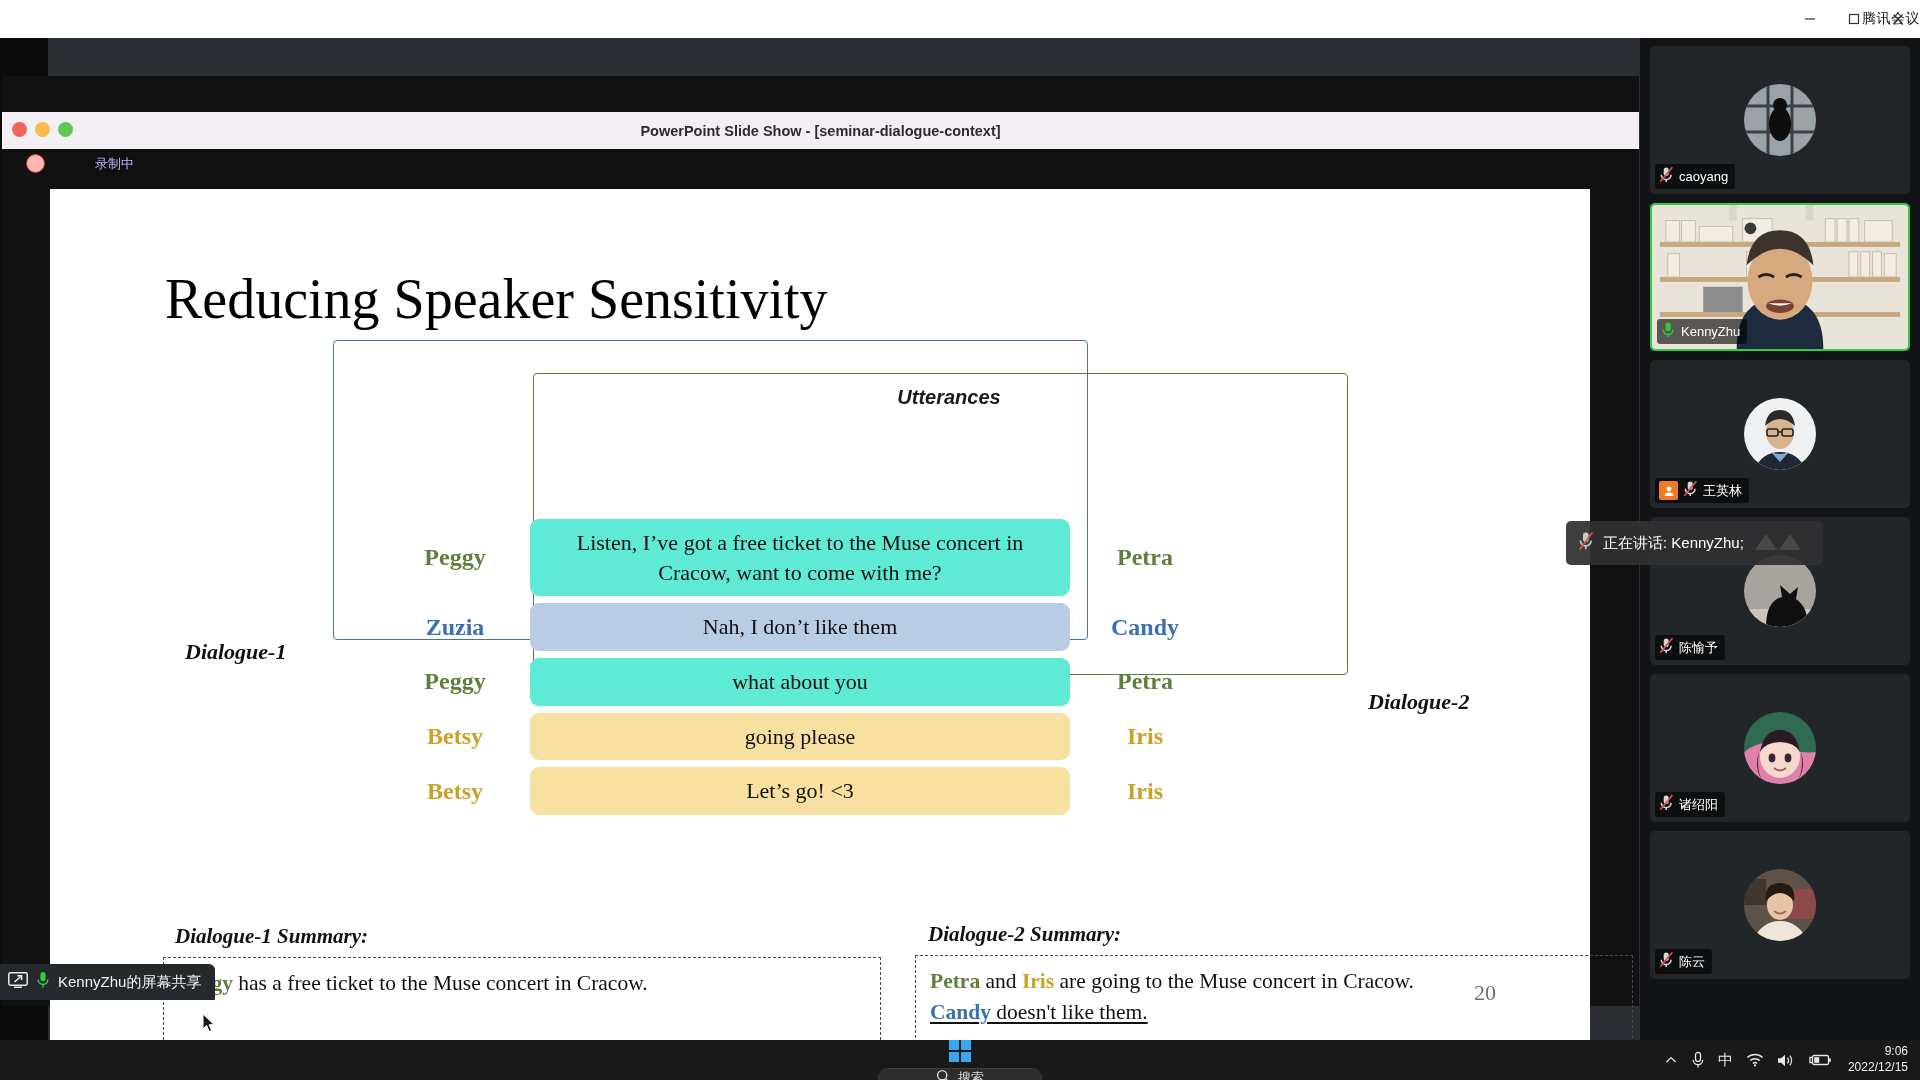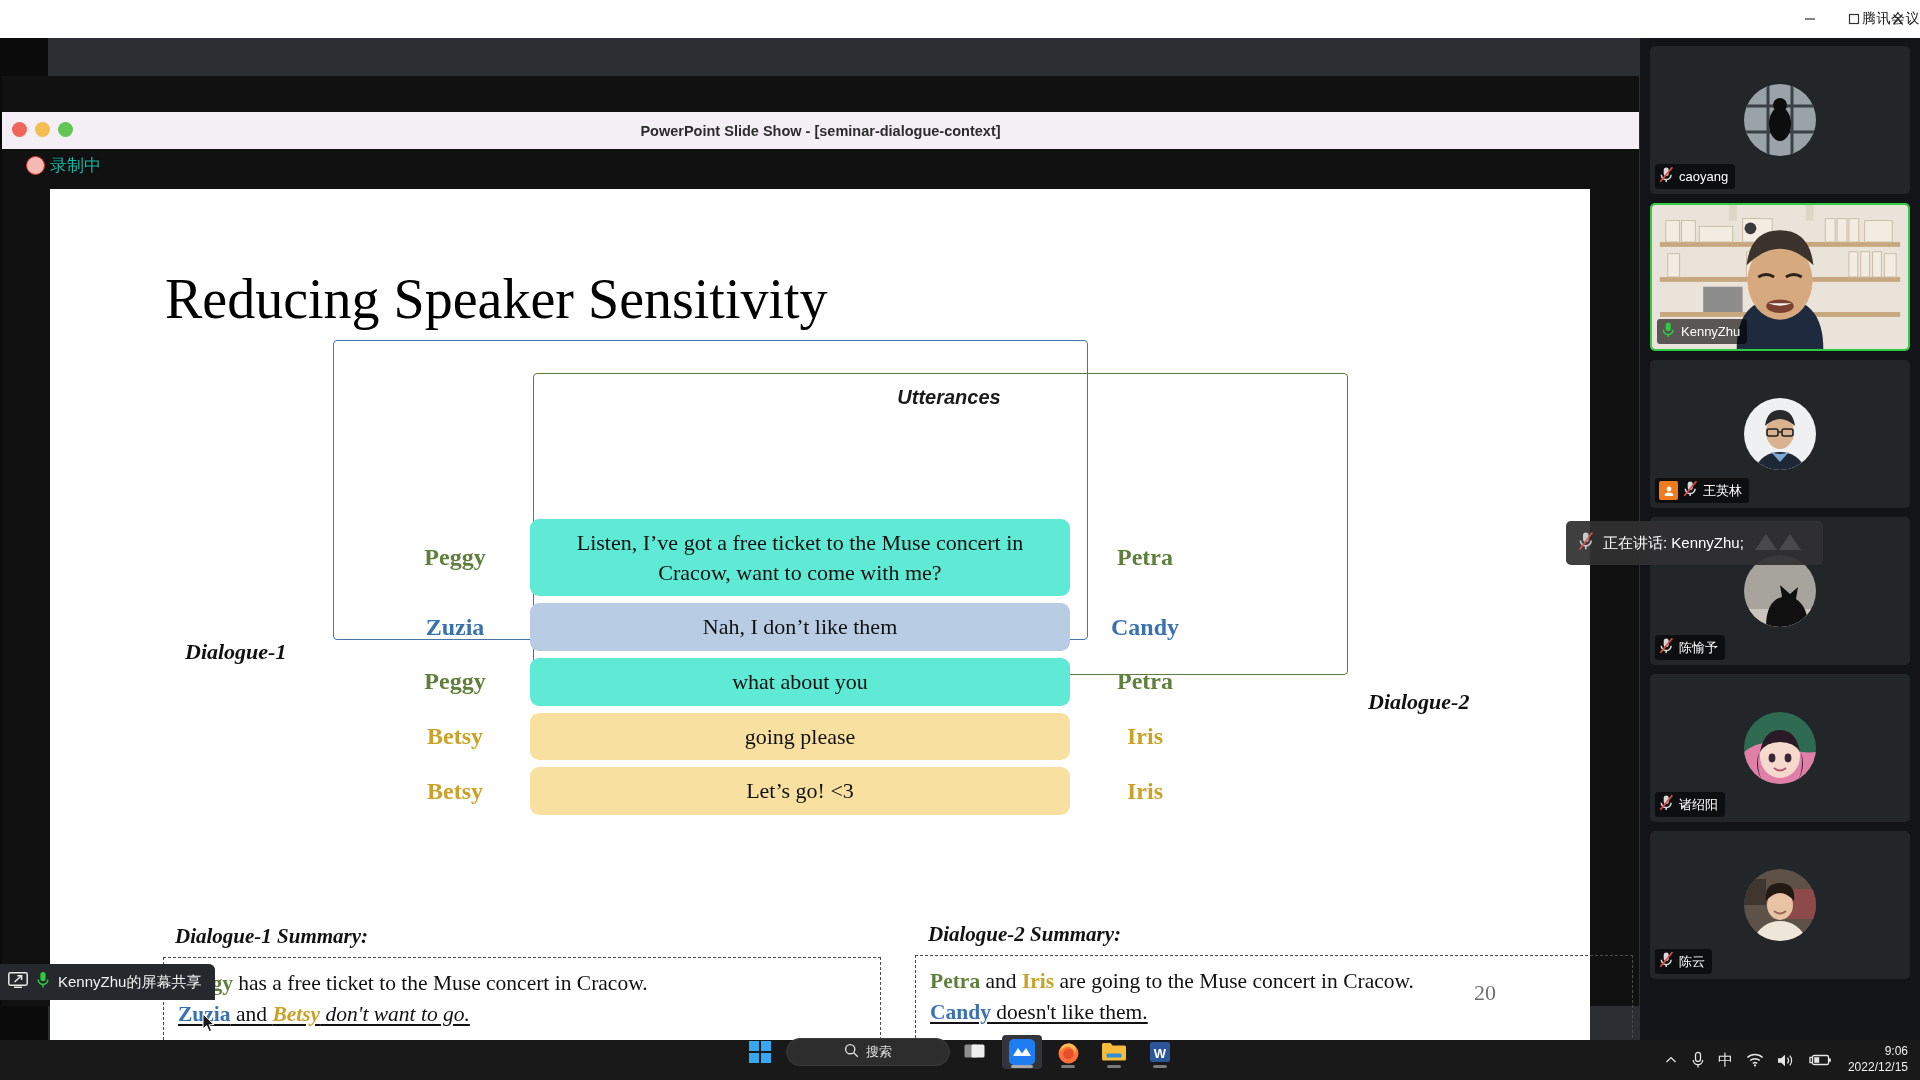--- a/index.html
+++ b/index.html
@@ -76,21 +76,21 @@
 
   #rec-badge {
     position: absolute; left: 24px; top: 78px; z-index: 6;
     display: flex; align-items: center; gap: 5px;
   }
   #rec-dot {
     width: 19px; height: 19px; border-radius: 50%;
     background: #f7b9b3; border: 1.5px solid #d0352b;
   }
   #rec-label {
-    font-size: 17px; color: #14b8a6; text-shadow: 0 0 3px #000;
+    font-size: 13px; color: #c4b5fd; text-shadow: 0 0 3px #000; margin-left: 45px;
   }
 
   
   #slide {
     position: absolute; left: 48px; top: 113px;
     width: 1540px; height: 867px;
     background: #ffffff;
   }
 
   #slide-title {
@@ -246,21 +246,21 @@
   }
   #speak-toast .txt { font-size: 15px; color: #fff; white-space: nowrap; }
 
   
   #taskbar {
     position: absolute; left: 0; bottom: 0; width: 1920px; height: 40px;
     background: #191919;
   }
   #tb-center {
     position: absolute; left: 50%; transform: translateX(-50%);
-    top: 0; height: 24px; display: flex; align-items: center; gap: 6px;
+    top: 0; height: 24px; display: flex; align-items: center; gap: 6px; flex-direction: column;
   }
   .tb-item {
     width: 40px; height: 34px; border-radius: 4px;
     display: flex; align-items: center; justify-content: center;
     position: relative;
   }
   .tb-item.active { background: #33353a; }
   .tb-underline {
     position: absolute; bottom: 1px; left: 50%; transform: translateX(-50%);
     width: 14px; height: 3px; border-radius: 2px; background: #7a7a7a;
@@ -375,23 +375,20 @@
             <div class="spk n-gold">Betsy</div>
             <div class="bubble c-yellow">Let’s go!  &lt;3</div>
             <div class="spk n-gold">Iris</div>
           </div>
         </div>
 
       <div id="sum1-title" class="sum-title">Dialogue-1 Summary:</div>
       <div id="sum1-box" class="sum-box">
         <div>
           <span class="nm n-green">Peggy</span><span> has a free ticket to the Muse concert in Cracow.</span>
-        </div>
-        <div class="sum-line2">
-          <span class="nm n-blue">Zuzia</span><span> and </span><span class="nm it n-gold">Betsy</span><span class="it"> don't want to go.</span>
         </div>
       </div>
 
       <div id="sum2-title" class="sum-title">Dialogue-2 Summary:</div>
       <div id="sum2-box" class="sum-box">
         <div>
           <span class="nm n-green">Petra</span><span> and </span><span class="nm n-gold">Iris</span><span> are going to the Muse concert in Cracow.</span>
         </div>
         <div class="sum-line2">
           <span class="nm n-blue">Candy</span><span> doesn't like them.</span>

